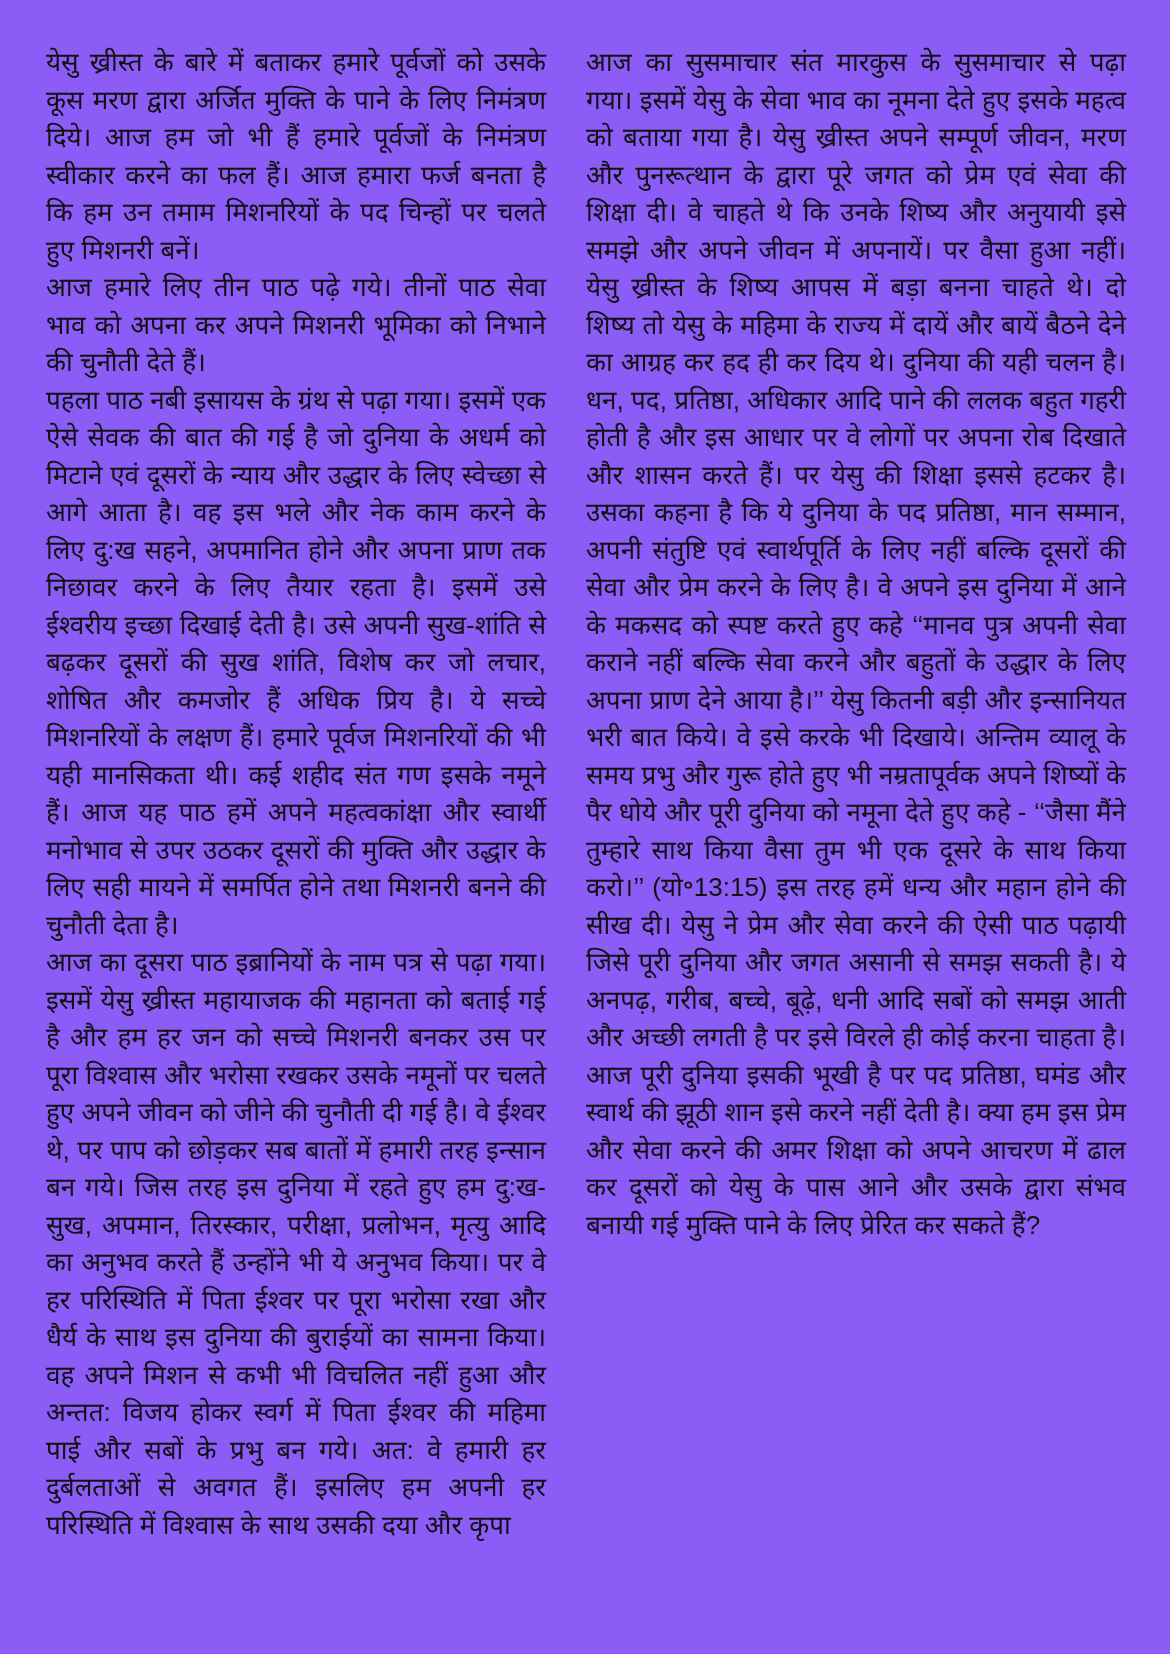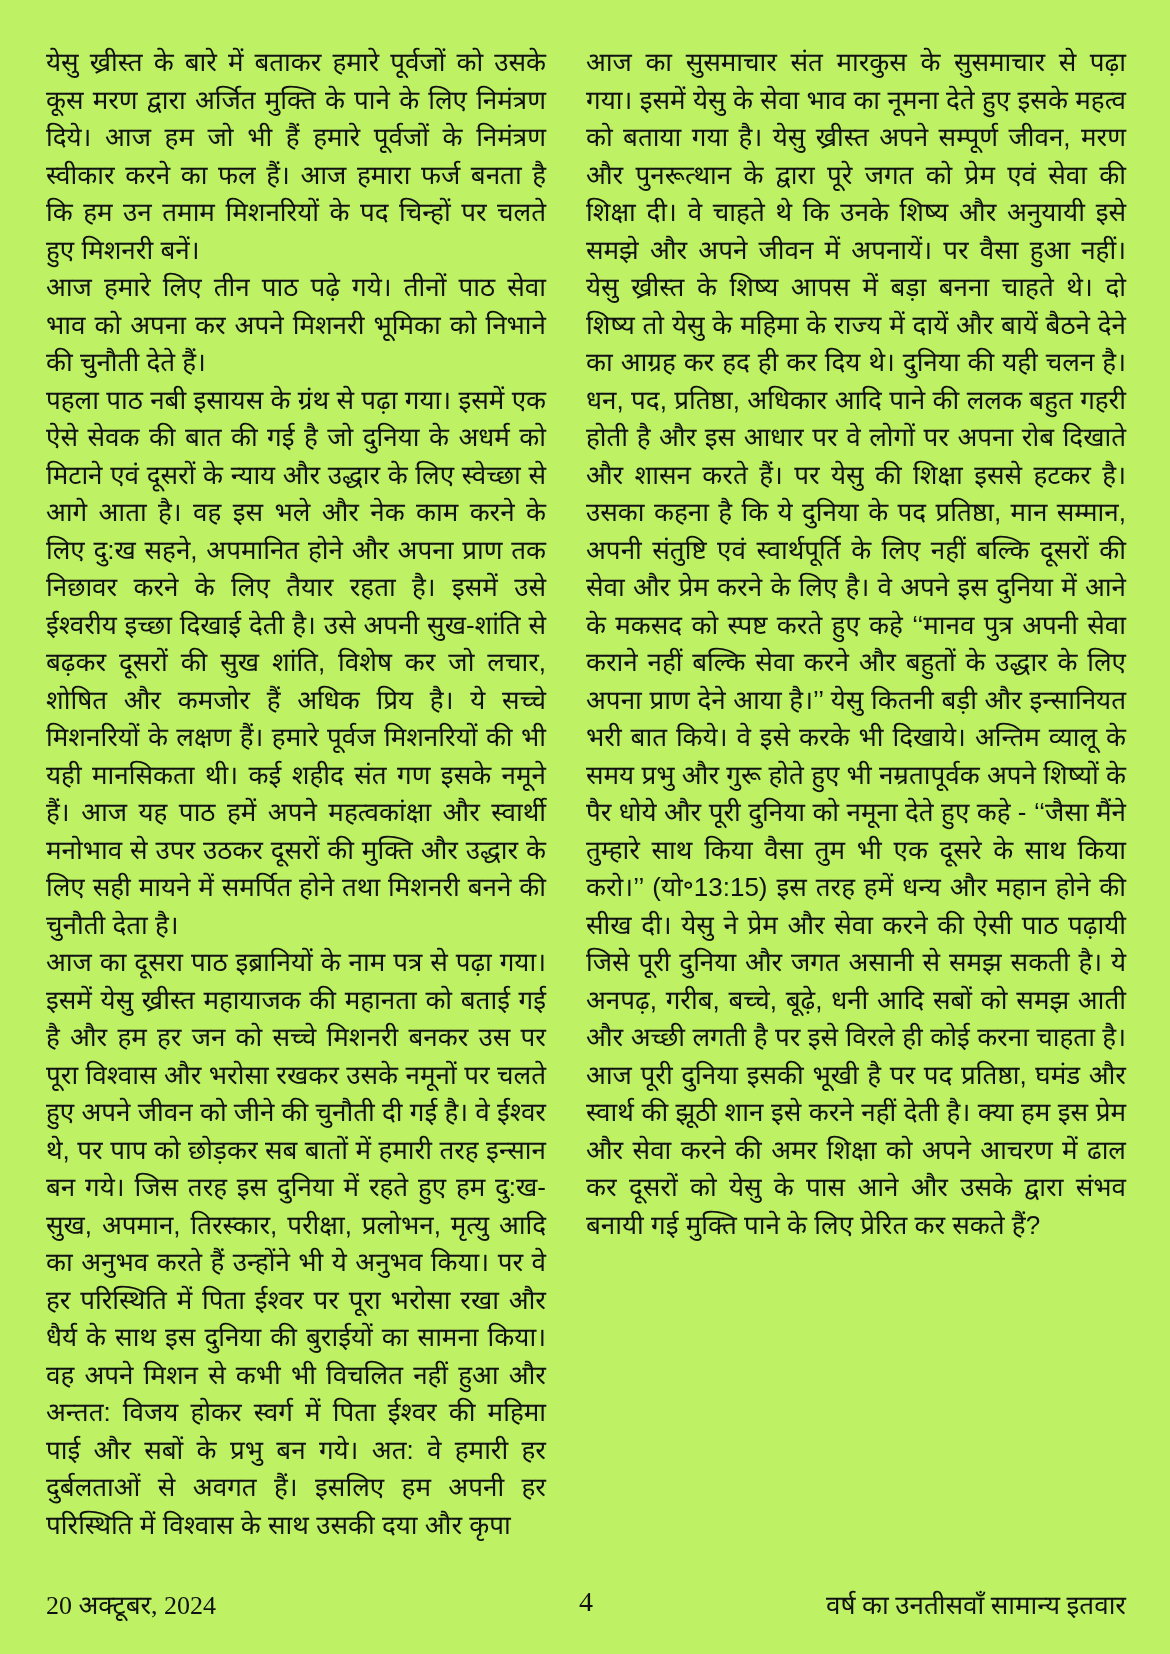--- a/index.html
+++ b/index.html
@@ -14,21 +14,21 @@
     color: #111111;
     font-family: "Liberation Sans", "DejaVu Sans", sans-serif;
     overflow: hidden;
   }
   .page {
     position: absolute;
     top: 0;
     left: 0;
     width: 1170px;
     height: 1654px;
-    background: #bef264;
+    background: #8b5cf6;
   }
   .columns {
     position: absolute;
     top: 44px;
     left: 46px;
     width: 1080px;
     display: flex;
     gap: 40px;
   }
   .col {
@@ -85,19 +85,14 @@
       <p>पहला पाठ नबी इसायस के ग्रंथ से पढ़ा गया। इसमें एक ऐसे सेवक की बात की गई है जो दुनिया के अधर्म को मिटाने एवं दूसरों के न्याय और उद्धार के लिए स्वेच्छा से आगे आता है। वह इस भले और नेक काम करने के लिए दु:ख सहने, अपमानित होने और अपना प्राण तक निछावर करने के लिए तैयार रहता है। इसमें उसे ईश्वरीय इच्छा दिखाई देती है। उसे अपनी सुख-शांति से बढ़कर दूसरों की सुख शांति, विशेष कर जो लचार, शोषित और कमजोर हैं अधिक प्रिय है। ये सच्चे मिशनरियों के लक्षण हैं। हमारे पूर्वज मिशनरियों की भी यही मानसिकता थी। कई शहीद संत गण इसके नमूने हैं। आज यह पाठ हमें अपने महत्वकांक्षा और स्वार्थी मनोभाव से उपर उठकर दूसरों की मुक्ति और उद्धार के लिए सही मायने में समर्पित होने तथा मिशनरी बनने की चुनौती देता है।</p>
       <p>आज का दूसरा पाठ इब्रानियों के नाम पत्र से पढ़ा गया। इसमें येसु ख्रीस्त महायाजक की महानता को बताई गई है और हम हर जन को सच्चे मिशनरी बनकर उस पर पूरा विश्वास और भरोसा रखकर उसके नमूनों पर चलते हुए अपने जीवन को जीने की चुनौती दी गई है। वे ईश्वर थे, पर पाप को छोड़कर सब बातों में हमारी तरह इन्सान बन गये। जिस तरह इस दुनिया में रहते हुए हम दु:ख-सुख, अपमान, तिरस्कार, परीक्षा, प्रलोभन, मृत्यु आदि का अनुभव करते हैं उन्होंने भी ये अनुभव किया। पर वे हर परिस्थिति में पिता ईश्वर पर पूरा भरोसा रखा और धैर्य के साथ इस दुनिया की बुराईयों का सामना किया। वह अपने मिशन से कभी भी विचलित नहीं हुआ और अन्तत: विजय होकर स्वर्ग में पिता ईश्वर की महिमा पाई और सबों के प्रभु बन गये। अत: वे हमारी हर दुर्बलताओं से अवगत हैं। इसलिए हम अपनी हर परिस्थिति में विश्वास के साथ उसकी दया और कृपा</p>
     </div>
 
     <div class="col col-right">
       <p>आज का सुसमाचार संत मारकुस के सुसमाचार से पढ़ा गया। इसमें येसु के सेवा भाव का नूमना देते हुए इसके महत्व को बताया गया है। येसु ख्रीस्त अपने सम्पूर्ण जीवन, मरण और पुनरूत्थान के द्वारा पूरे जगत को प्रेम एवं सेवा की शिक्षा दी। वे चाहते थे कि उनके शिष्य और अनुयायी इसे समझे और अपने जीवन में अपनायें। पर वैसा हुआ नहीं। येसु ख्रीस्त के शिष्य आपस में बड़ा बनना चाहते थे। दो शिष्य तो येसु के महिमा के राज्य में दायें और बायें बैठने देने का आग्रह कर हद ही कर दिय थे। दुनिया की यही चलन है। धन, पद, प्रतिष्ठा, अधिकार आदि पाने की ललक बहुत गहरी होती है और इस आधार पर वे लोगों पर अपना रोब दिखाते और शासन करते हैं। पर येसु की शिक्षा इससे हटकर है। उसका कहना है कि ये दुनिया के पद प्रतिष्ठा, मान सम्मान, अपनी संतुष्टि एवं स्वार्थपूर्ति के लिए नहीं बल्कि दूसरों की सेवा और प्रेम करने के लिए है। वे अपने इस दुनिया में आने के मकसद को स्पष्ट करते हुए कहे ‘‘मानव पुत्र अपनी सेवा कराने नहीं बल्कि सेवा करने और बहुतों के उद्धार के लिए अपना प्राण देने आया है।’’ येसु कितनी बड़ी और इन्सानियत भरी बात किये। वे इसे करके भी दिखाये। अन्तिम व्यालू के समय प्रभु और गुरू होते हुए भी नम्रतापूर्वक अपने शिष्यों के पैर धोये और पूरी दुनिया को नमूना देते हुए कहे - ‘‘जैसा मैंने तुम्हारे साथ किया वैसा तुम भी एक दूसरे के साथ किया करो।’’ (यो॰13:15) इस तरह हमें धन्य और महान होने की सीख दी। येसु ने प्रेम और सेवा करने की ऐसी पाठ पढ़ायी जिसे पूरी दुनिया और जगत असानी से समझ सकती है। ये अनपढ़, गरीब, बच्चे, बूढ़े, धनी आदि सबों को समझ आती और अच्छी लगती है पर इसे विरले ही कोई करना चाहता है। आज पूरी दुनिया इसकी भूखी है पर पद प्रतिष्ठा, घमंड और स्वार्थ की झूठी शान इसे करने नहीं देती है। क्या हम इस प्रेम और सेवा करने की अमर शिक्षा को अपने आचरण में ढाल कर दूसरों को येसु के पास आने और उसके द्वारा संभव बनायी गई मुक्ति पाने के लिए प्रेरित कर सकते हैं?</p>
     </div>
 
   </div>
 
-  <div class="footer">
-    <span class="footer-date">20 अक्टूबर, 2024</span>
-    <span class="footer-page-number">4</span>
-    <span class="footer-edition">वर्ष का उनतीसवाँ सामान्य इतवार</span>
-  </div>
 
 </div>
 
 </body></html>

